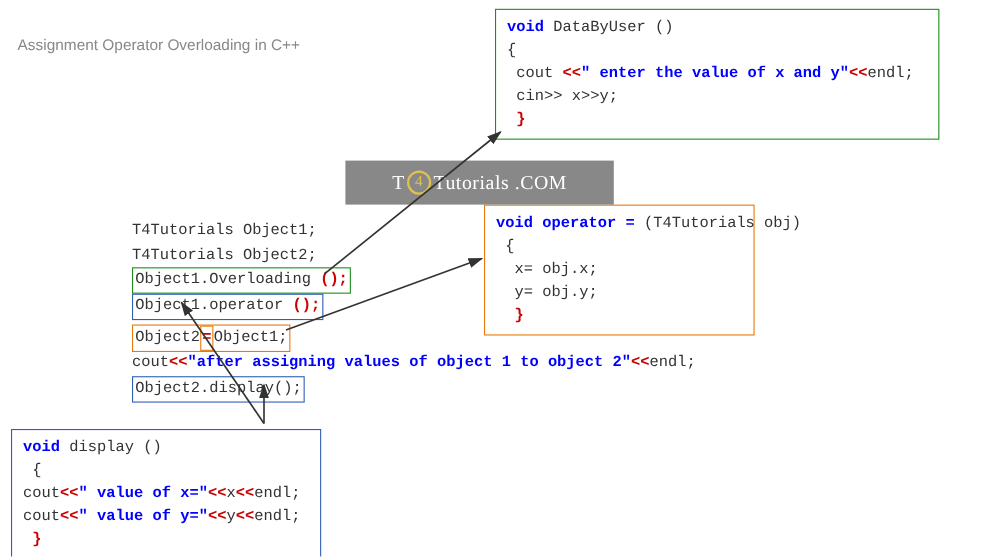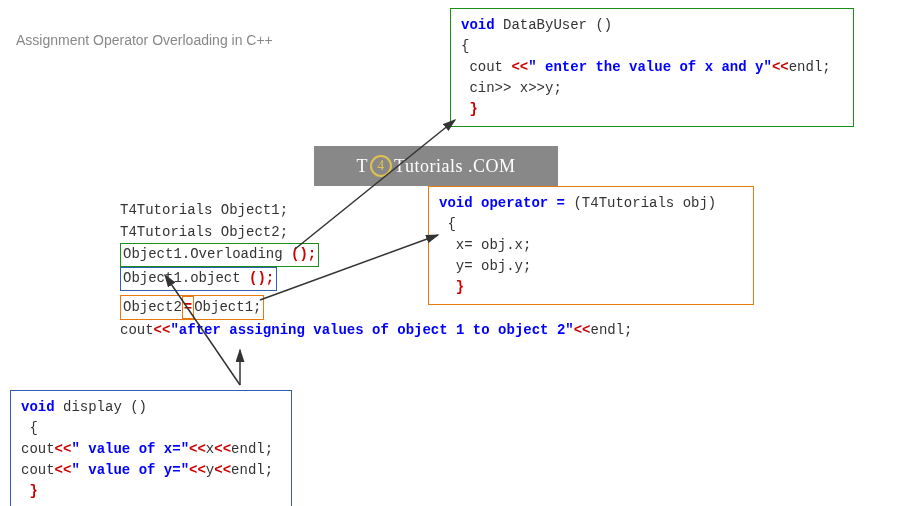--- a/index.html
+++ b/index.html
@@ -28,22 +28,22 @@
     line-height: 1.5;
   }
   .box-databyuser {
     top: 8px;
     left: 450px;
     width: 404px;
     border: 1.5px solid #1a8f1a;
   }
   .box-operator {
     top: 186px;
-    left: 428px;
-    width: 326px;
+    left: 440px;
+    width: 246px;
     border: 1.5px solid #e87a0d;
   }
   .box-display {
     top: 390px;
     left: 10px;
     width: 282px;
     border: 1.5px solid #2e5fb5;
   }
   .main-code {
     position: absolute;
@@ -139,23 +139,24 @@
   <div class="code-line plain"> {</div>
   <div class="code-line"><span class="plain">cout</span><span class="op-red">&lt;&lt;</span><span class="str">" value of x="</span><span class="op-red">&lt;&lt;</span><span class="plain">x</span><span class="op-red">&lt;&lt;</span><span class="plain">endl</span><span class="plain">;</span></div>
   <div class="code-line"><span class="plain">cout</span><span class="op-red">&lt;&lt;</span><span class="str">" value of y="</span><span class="op-red">&lt;&lt;</span><span class="plain">y</span><span class="op-red">&lt;&lt;</span><span class="plain">endl</span><span class="plain">;</span></div>
   <div class="code-line op-red"> }</div>
 </div>
 
 <div class="main-code">
   <div class="code-line plain">T4Tutorials Object1;</div>
   <div class="code-line plain">T4Tutorials Object2;</div>
   <div class="code-line"><span class="highlight-green"><span class="plain">Object1.Overloading </span><span class="op-red">();</span></span></div>
-  <div class="code-line"><span class="highlight-blue"><span class="plain">Object1.object </span><span class="op-red">();</span></span></div>
+  <div class="code-line"><span class="highlight-blue"><span class="plain">Object1.operator </span><span class="op-red">();</span></span></div>
   <div class="code-line"><span class="highlight-orange"><span class="plain">Object2</span><span class="small-orange-box op-red">=</span><span class="plain">Object1;</span></span></div>
   <div class="code-line"><span class="plain">cout</span><span class="op-red">&lt;&lt;</span><span class="str">"after assigning values of object 1 to object 2"</span><span class="op-red">&lt;&lt;</span><span class="plain">endl</span><span class="plain">;</span></div>
+  <div class="code-line"><span class="highlight-blue plain">Object2.display();</span></div>
 </div>
 
 <div class="logo">
   <span>T</span>
   <span class="logo-circle">4</span>
   <span>Tutorials .COM</span>
 </div>
 
 <svg class="arrows" width="908" height="506">
   <defs>

